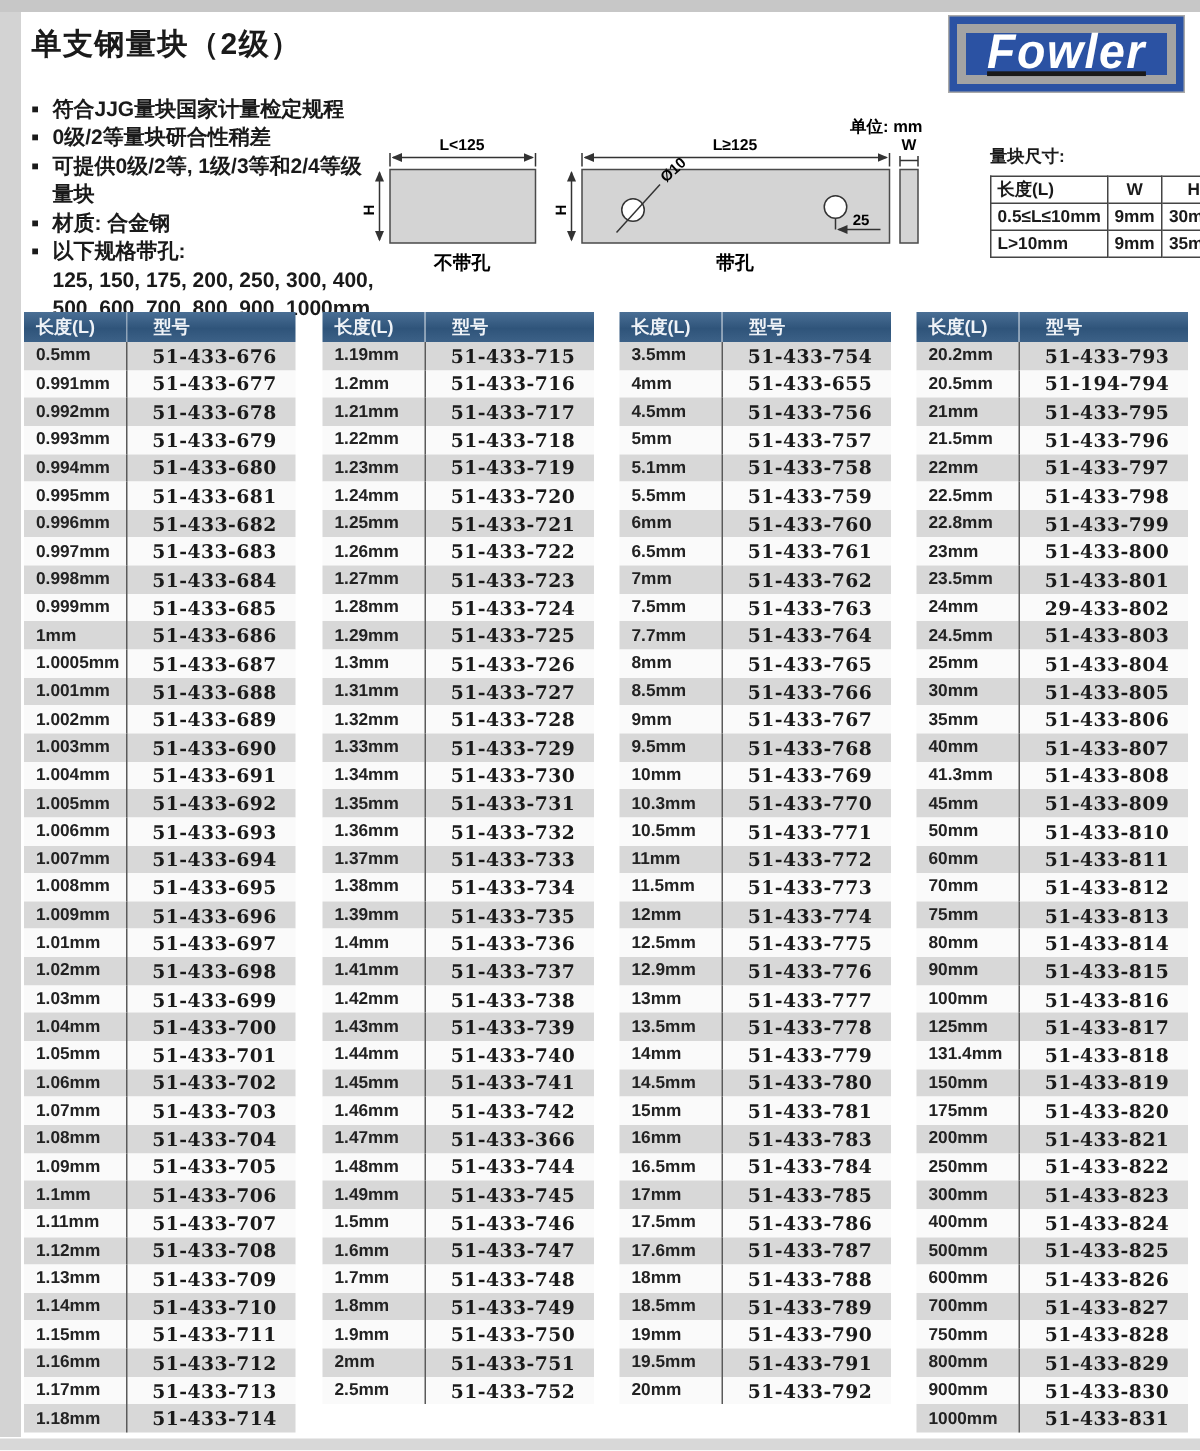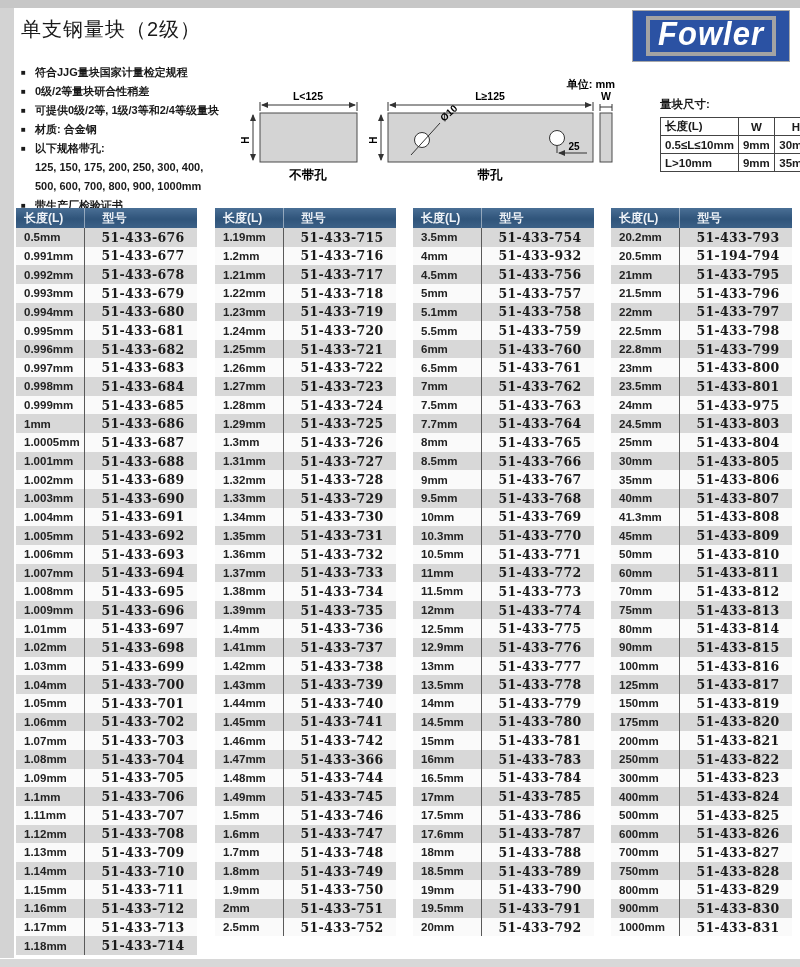--- a/index.html
+++ b/index.html
@@ -12,35 +12,35 @@
   *{margin:0;padding:0;box-sizing:border-box;}
   html,body{background:#fff;}
   body{font-family:"Liberation Sans","DejaVu Sans",sans-serif;color:var(--ink);}
   .page{position:relative;width:800px;height:967px;background:#fff;overflow:hidden;}
 
   
   .edge-top{position:absolute;left:0;top:0;width:800px;height:8px;background:#c7c7c7;}
   .edge-left{position:absolute;left:0;top:8px;width:14px;height:950px;background:#d3d3d3;}
   .edge-bottom{position:absolute;left:0;top:959px;width:800px;height:8px;background:#d8d8d8;}
 
-  .title{position:absolute;left:21px;top:16px;font-size:20px;font-weight:normal;letter-spacing:1px;}
+  .title{position:absolute;left:21px;top:16px;font-size:20px;font-weight:bold;letter-spacing:1px;}
 
   
   .logo{position:absolute;left:632px;top:10px;width:158px;height:52px;background:var(--logo-blue);
         border:1px solid #a9a9a9;display:flex;align-items:center;justify-content:center;}
-  .logo-inner{width:130px;height:40px;border:4px solid #a3a3a3;display:flex;align-items:center;justify-content:center;}
+  .logo-inner{width:146px;height:40px;border:6px solid #a3a3a3;display:flex;align-items:center;justify-content:center;text-decoration:underline;}
   .logo-text{color:#fff;font-size:31px;font-weight:bold;font-style:italic;letter-spacing:1px;
              transform:scaleY(1.05);line-height:1;padding-bottom:3px;}
 
   
   .features{position:absolute;left:21px;top:63px;width:230px;font-size:12px;font-weight:bold;line-height:19px;}
   .feature{display:flex;}
   .feature .bullet{width:14px;font-size:8px;line-height:19px;flex:none;}
   .feature.cont .bullet{visibility:hidden;}
-  .feature .ftxt{font-size:11px;}
+  .feature .ftxt{font-size:14px;}
 
   
   .diagram{position:absolute;left:240px;top:76px;width:380px;height:112px;}
   .diagram text{font-family:"Liberation Sans","DejaVu Sans",sans-serif;}
 
   
   .sizebox{position:absolute;left:660px;top:97px;width:158px;}
   .sizebox-title{font-size:11.5px;font-weight:bold;margin-bottom:5px;}
   .size-table{border-collapse:collapse;width:158px;font-size:11.5px;font-weight:bold;}
   .size-table td{border:1px solid #444;height:18px;padding:0 4px;background:#fff;}
@@ -538,21 +538,21 @@
       <th class="mod">型号</th>
     </tr>
       </thead>
     <tbody>
         <tr>
           <td class="len">3.5mm</td>
           <td class="mod">51-433-754</td>
         </tr>
         <tr>
           <td class="len">4mm</td>
-          <td class="mod">51-433-932</td>
+          <td class="mod">51-433-655</td>
         </tr>
         <tr>
           <td class="len">4.5mm</td>
           <td class="mod">51-433-756</td>
         </tr>
         <tr>
           <td class="len">5mm</td>
           <td class="mod">51-433-757</td>
         </tr>
         <tr>
@@ -737,21 +737,21 @@
         <tr>
           <td class="len">23mm</td>
           <td class="mod">51-433-800</td>
         </tr>
         <tr>
           <td class="len">23.5mm</td>
           <td class="mod">51-433-801</td>
         </tr>
         <tr>
           <td class="len">24mm</td>
-          <td class="mod">51-433-975</td>
+          <td class="mod">29-433-802</td>
         </tr>
         <tr>
           <td class="len">24.5mm</td>
           <td class="mod">51-433-803</td>
         </tr>
         <tr>
           <td class="len">25mm</td>
           <td class="mod">51-433-804</td>
         </tr>
         <tr>
@@ -798,20 +798,24 @@
           <td class="len">90mm</td>
           <td class="mod">51-433-815</td>
         </tr>
         <tr>
           <td class="len">100mm</td>
           <td class="mod">51-433-816</td>
         </tr>
         <tr>
           <td class="len">125mm</td>
           <td class="mod">51-433-817</td>
+        </tr>
+        <tr>
+          <td class="len">131.4mm</td>
+          <td class="mod">51-433-818</td>
         </tr>
         <tr>
           <td class="len">150mm</td>
           <td class="mod">51-433-819</td>
         </tr>
         <tr>
           <td class="len">175mm</td>
           <td class="mod">51-433-820</td>
         </tr>
         <tr>

